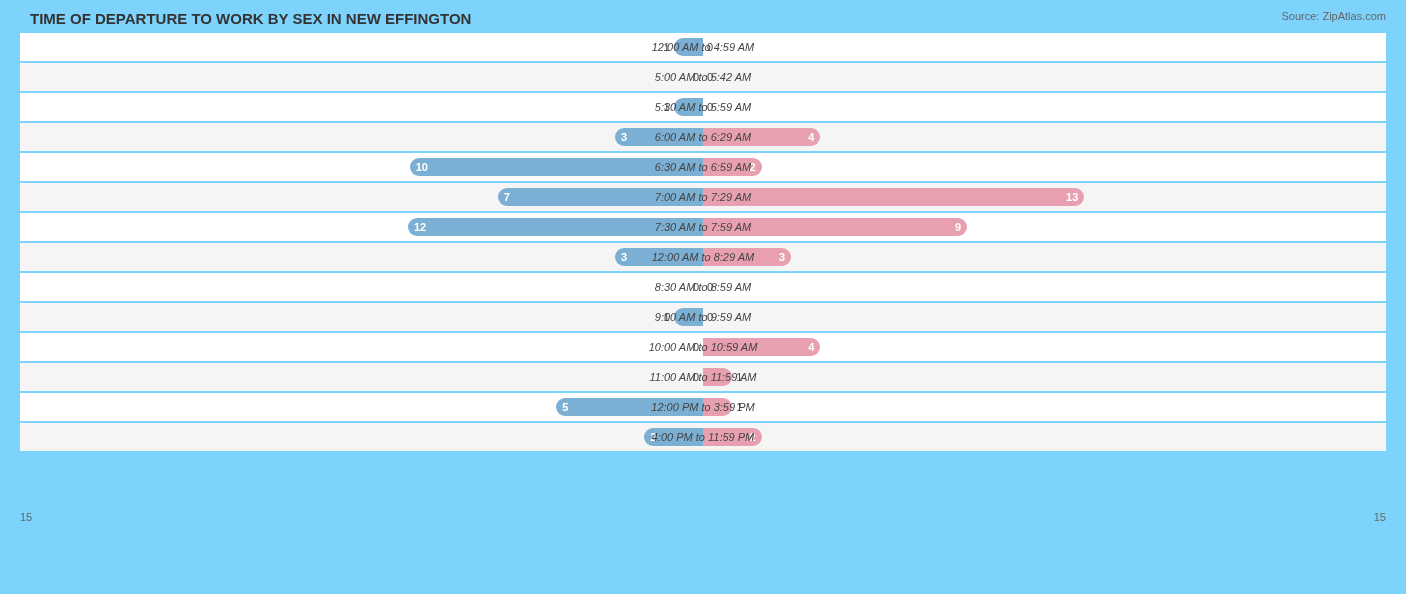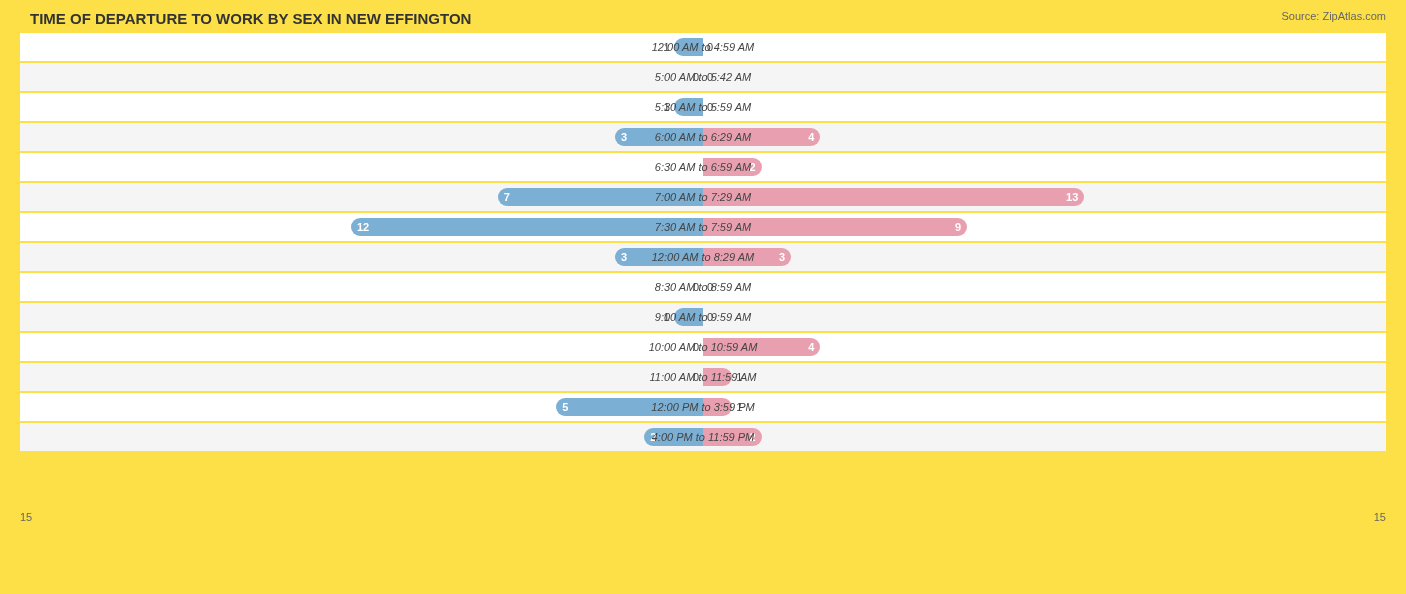--- a/index.html
+++ b/index.html
@@ -8,21 +8,21 @@
       font-family: Arial, sans-serif;
       width: 1406px;
       height: 594px;
       overflow: hidden;
     }
     .chart-container {
       width: 1406px;
       height: 594px;
       padding: 10px 20px 40px 20px;
       position: relative;
-      background: #fde047;
+      background: #7dd3fc;
     }
     .chart-title {
       font-size: 15px;
       font-weight: bold;
       color: #333;
       text-align: left;
       margin-bottom: 6px;
       padding-left: 10px;
     }
     .source-label {
@@ -162,36 +162,39 @@
         <div class="center-label">6:00 AM to 6:29 AM</div>
         <div class="male-bar" style="right: 50%; width: 88px; border-radius: 9px 0px 0px 9px; background: rgb(123, 175, 212);">
           <span class="male-bar-label">3</span>
         </div>
         <div class="female-bar" style="left: 50%; width: 117.333px; border-radius: 0px 9px 9px 0px; background: rgb(232, 160, 176);">
           <span class="female-bar-label">4</span>
         </div>
       </div>
       <div class="row row-bg" style="position: relative;">
         <div class="center-label">6:30 AM to 6:59 AM</div>
+        <div class="male-bar" style="right: 50%; width: 293.333px; border-radius: 9px 0px 0px 9px; background: rgb(123, 175, 212);">
+          <span class="male-bar-label">10</span>
+        </div>
         <div class="female-bar" style="left: 50%; width: 58.6667px; border-radius: 0px 9px 9px 0px; background: rgb(232, 160, 176);">
           <span class="female-bar-label">2</span>
         </div>
       </div>
       <div class="row row-bg-alt" style="position: relative;">
         <div class="center-label">7:00 AM to 7:29 AM</div>
         <div class="male-bar" style="right: 50%; width: 205.333px; border-radius: 9px 0px 0px 9px; background: rgb(123, 175, 212);">
           <span class="male-bar-label">7</span>
         </div>
         <div class="female-bar" style="left: 50%; width: 381.333px; border-radius: 0px 9px 9px 0px; background: rgb(232, 160, 176);">
           <span class="female-bar-label">13</span>
         </div>
       </div>
       <div class="row row-bg" style="position: relative;">
         <div class="center-label">7:30 AM to 7:59 AM</div>
-        <div class="male-bar" style="right: 50%; width: 352px; border-radius: 9px 0px 0px 9px; background: rgb(123, 175, 212);">
+        <div class="male-bar" style="right: 50%; width: 295px; border-radius: 9px 0px 0px 9px; background: rgb(123, 175, 212);">
           <span class="male-bar-label">12</span>
         </div>
         <div class="female-bar" style="left: 50%; width: 264px; border-radius: 0px 9px 9px 0px; background: rgb(232, 160, 176);">
           <span class="female-bar-label">9</span>
         </div>
       </div>
       <div class="row row-bg-alt" style="position: relative;">
         <div class="center-label">12:00 AM to 8:29 AM</div>
         <div class="male-bar" style="right: 50%; width: 88px; border-radius: 9px 0px 0px 9px; background: rgb(123, 175, 212);">
           <span class="male-bar-label">3</span>

